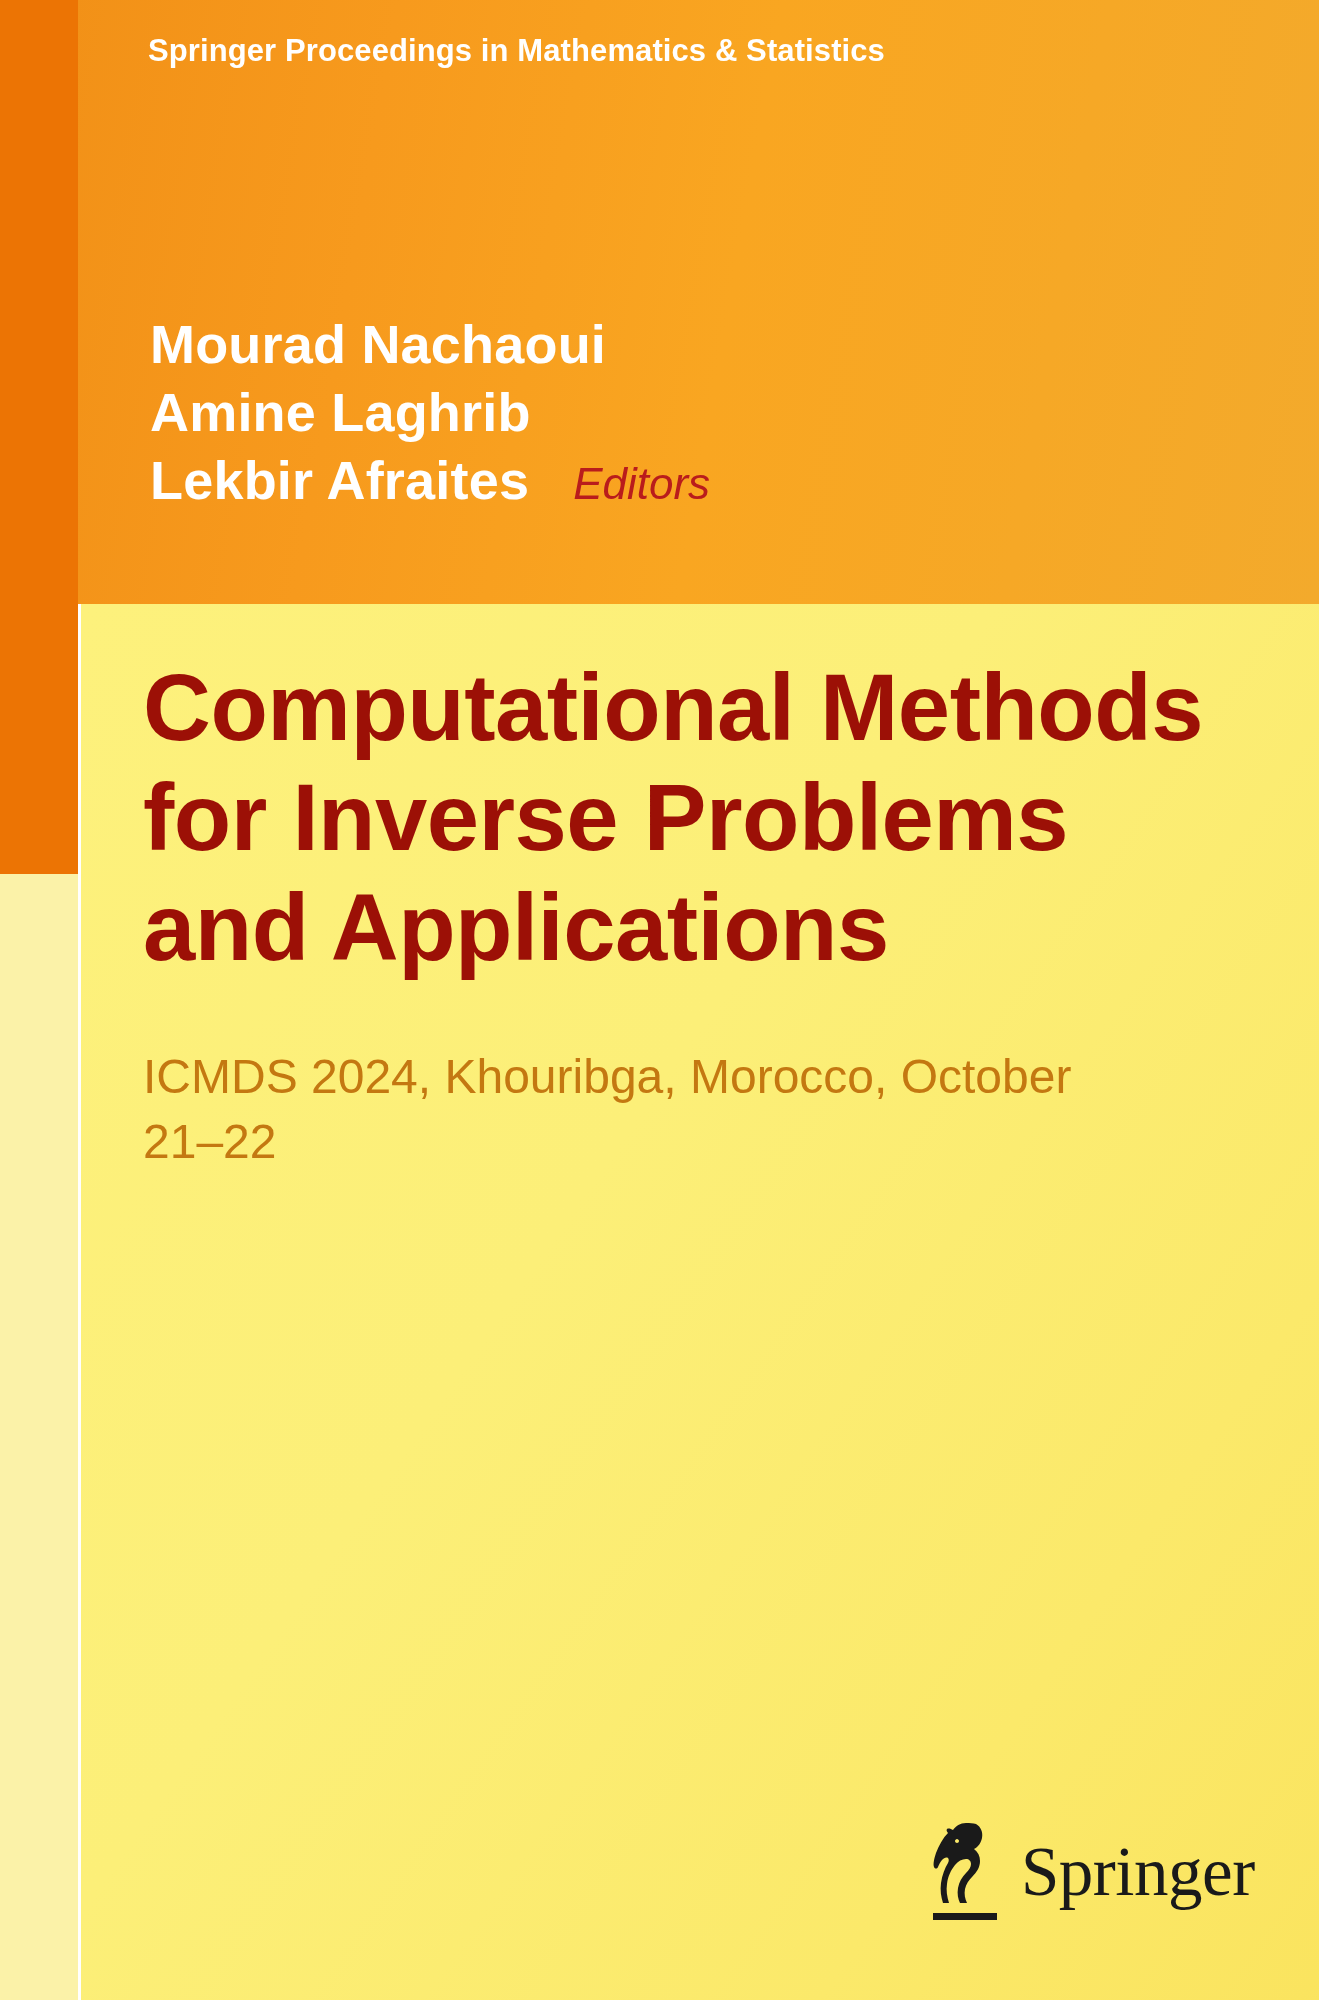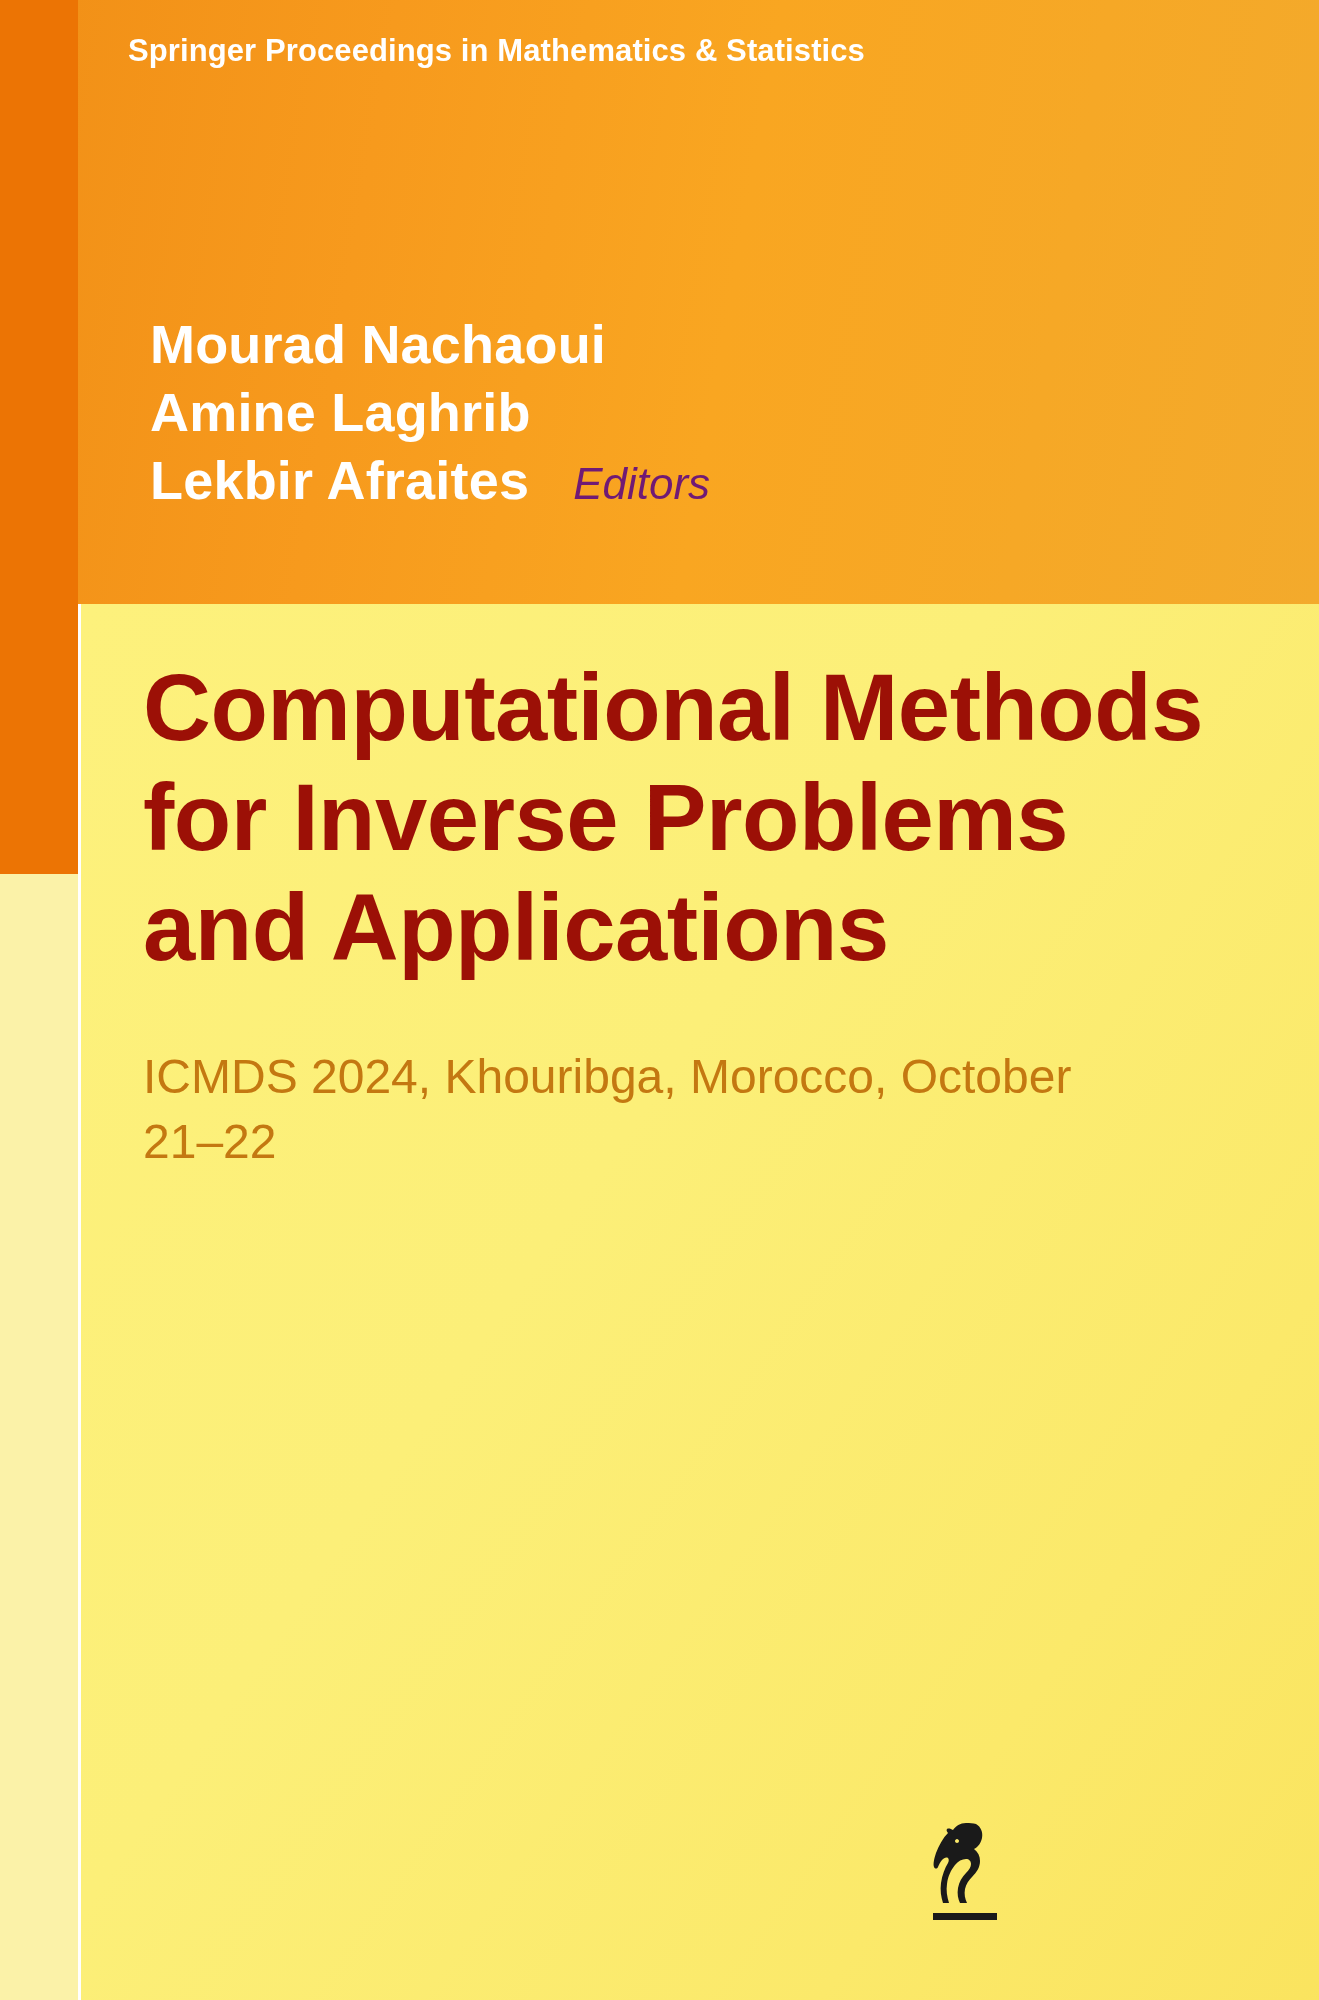--- a/index.html
+++ b/index.html
@@ -56,21 +56,21 @@
     position: absolute;
     left: 78px;
     top: 604px;
     width: 3px;
     height: 1396px;
     background: #ffffff;
   }
 
   .series-title {
     position: absolute;
-    left: 128px;
+    left: 148px;
     top: 33px;
     font-size: 31px;
     font-weight: bold;
     color: #ffffff;
     letter-spacing: 0.1px;
     white-space: nowrap;
   }
 
   
   .editors {
@@ -87,21 +87,21 @@
     letter-spacing: 0.2px;
     white-space: nowrap;
   }
   .editor-row-last {
     display: flex;
     align-items: baseline;
   }
   .editors-label {
     font-size: 44px;
     font-style: italic;
-    color: #701a75;
+    color: #b91c1c;
     margin-left: 44px;
     font-weight: normal;
   }
 
   
   .main-area {
     position: absolute;
     left: 81px;
     top: 604px;
     width: 1289px;
@@ -185,16 +185,17 @@
 
     <div class="subtitle">ICMDS 2024, Khouribga, Morocco, October 21–22</div>
 
     <div class="logo">
       <svg class="logo-mark" viewBox="0 0 92 110">
         <g fill="#1a1a1a">
           <path d="M47 6 c-6 0 -10 3 -13 7 c-2 -1 -4 -2 -6 -1 c-1 1 0 3 1 4 c-5 5 -9 12 -12 20 c-2 6 -3 11 -2 14 c1 2 3 2 4 0 c1 -2 2 -5 4 -7 c2 -2 4 -3 6 -2 c1 1 1 3 0 5 c-3 5 -6 12 -7 20 c-1 7 0 14 2 20 l6 0 c-2 -6 -3 -13 -2 -19 c1 -8 4 -14 8 -19 c3 -4 7 -6 11 -6 c3 0 5 2 5 5 c0 3 -2 6 -5 9 c-4 4 -7 9 -8 15 c-1 6 0 11 2 15 l7 0 c-2 -4 -3 -9 -2 -14 c1 -5 4 -9 7 -12 c5 -5 8 -10 8 -16 c0 -5 -2 -9 -6 -12 c4 -2 7 -6 8 -11 c1 -6 -1 -11 -6 -14 c-3 -1 -6 -1 -10 -1 z M38 22 c1 0 2 1 2 2 c0 1 -1 2 -2 2 c-1 0 -2 -1 -2 -2 c0 -1 1 -2 2 -2 z"></path>
           <rect x="14" y="96" width="64" height="7"></rect>
         </g>
       </svg>
+      <div class="logo-word">Springer</div>
     </div>
   </div>
 
 </div>
 
 </body></html>

